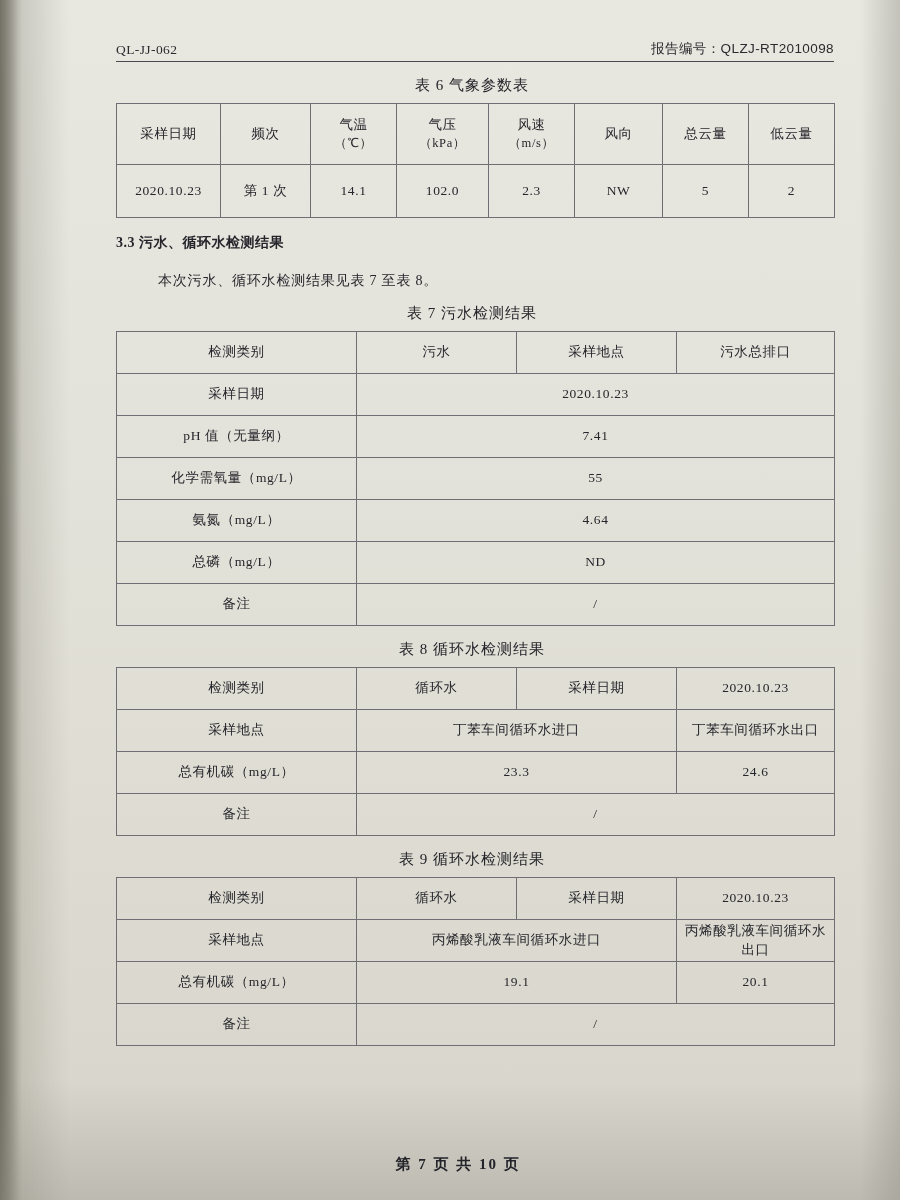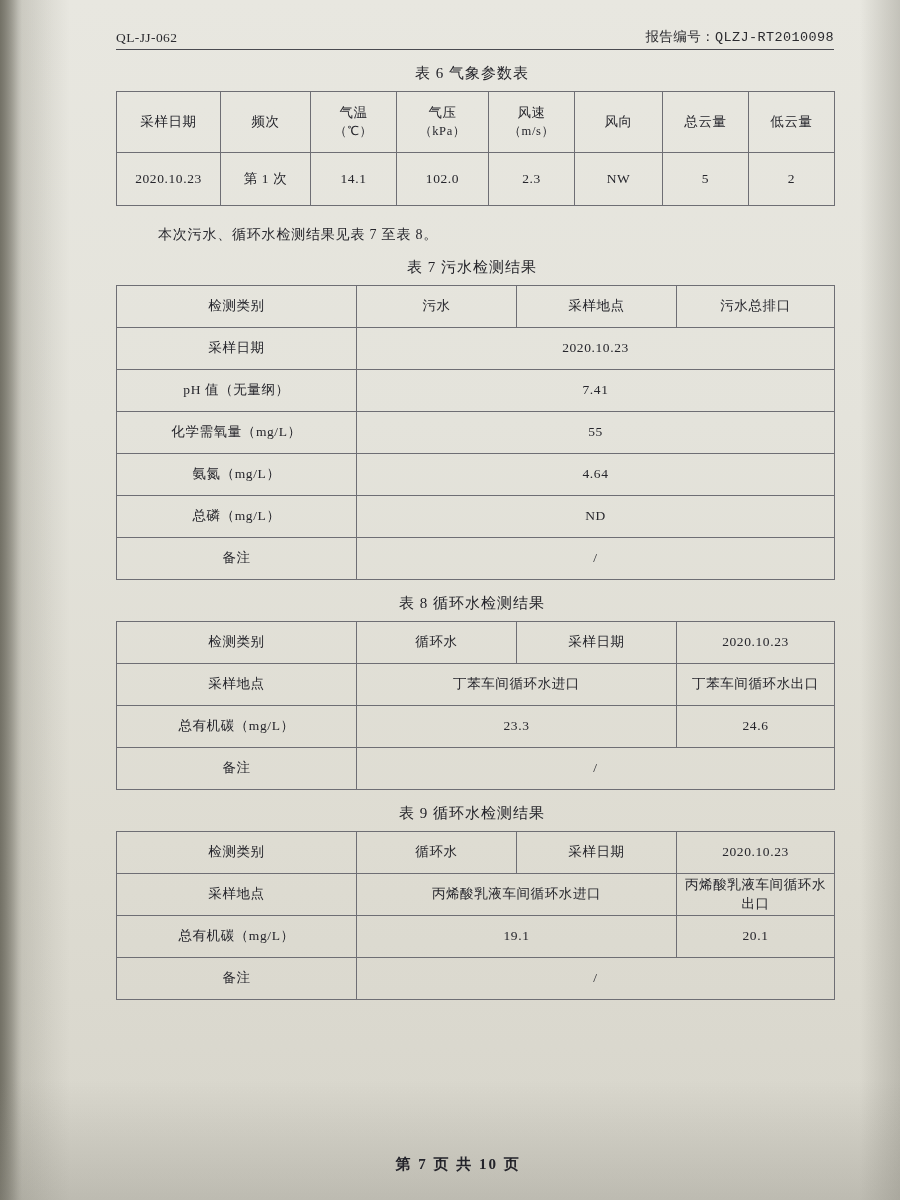--- a/index.html
+++ b/index.html
@@ -36,38 +36,38 @@
   }
   .shade-bottom {
     position: absolute;
     left: 0; right: 0; bottom: 0; height: 120px;
     background: linear-gradient(0deg, rgba(140,138,128,0.35) 0px, rgba(230,229,222,0.0) 120px);
     pointer-events: none;
   }
   .content {
     position: absolute;
     left: 112px;
-    top: 28px;
+    top: 40px;
     width: 720px;
   }
   
   .doc-header {
     display: flex;
     justify-content: space-between;
     align-items: flex-end;
     font-size: 13.5px;
     color: #2b2b2f;
     letter-spacing: 0.4px;
     padding-bottom: 3px;
     border-bottom: 1.4px solid #4a4a50;
     width: 718px;
     margin-left: 4px;
   }
   .doc-code { font-family: "Liberation Serif", serif; }
-  .doc-report-no { font-family: Liberation Mono, monospace; }
+  .doc-report-no { font-family: Liberation Sans, sans-serif; }
 
   
   .table-title {
     text-align: center;
     font-size: 15px;
     font-weight: normal;
     color: #24242a;
     letter-spacing: 1px;
     margin: 14px 0 8px 0;
   }
@@ -193,20 +193,21 @@
         <td>14.1</td>
         <td>102.0</td>
         <td>2.3</td>
         <td>NW</td>
         <td>5</td>
         <td>2</td>
       </tr>
     </tbody>
       </table>
 
+    <div class="section-title">3.3 污水、循环水检测结果</div>
     <div class="body-text">本次污水、循环水检测结果见表 7 至表 8。</div>
 
     <div class="table-title">表 7  污水检测结果</div>
     <table class="doc-table t7">
       <colgroup>
         <col style="width:240px">
           <col style="width:160px">
           <col style="width:160px">
           <col style="width:158px">
       </colgroup>

